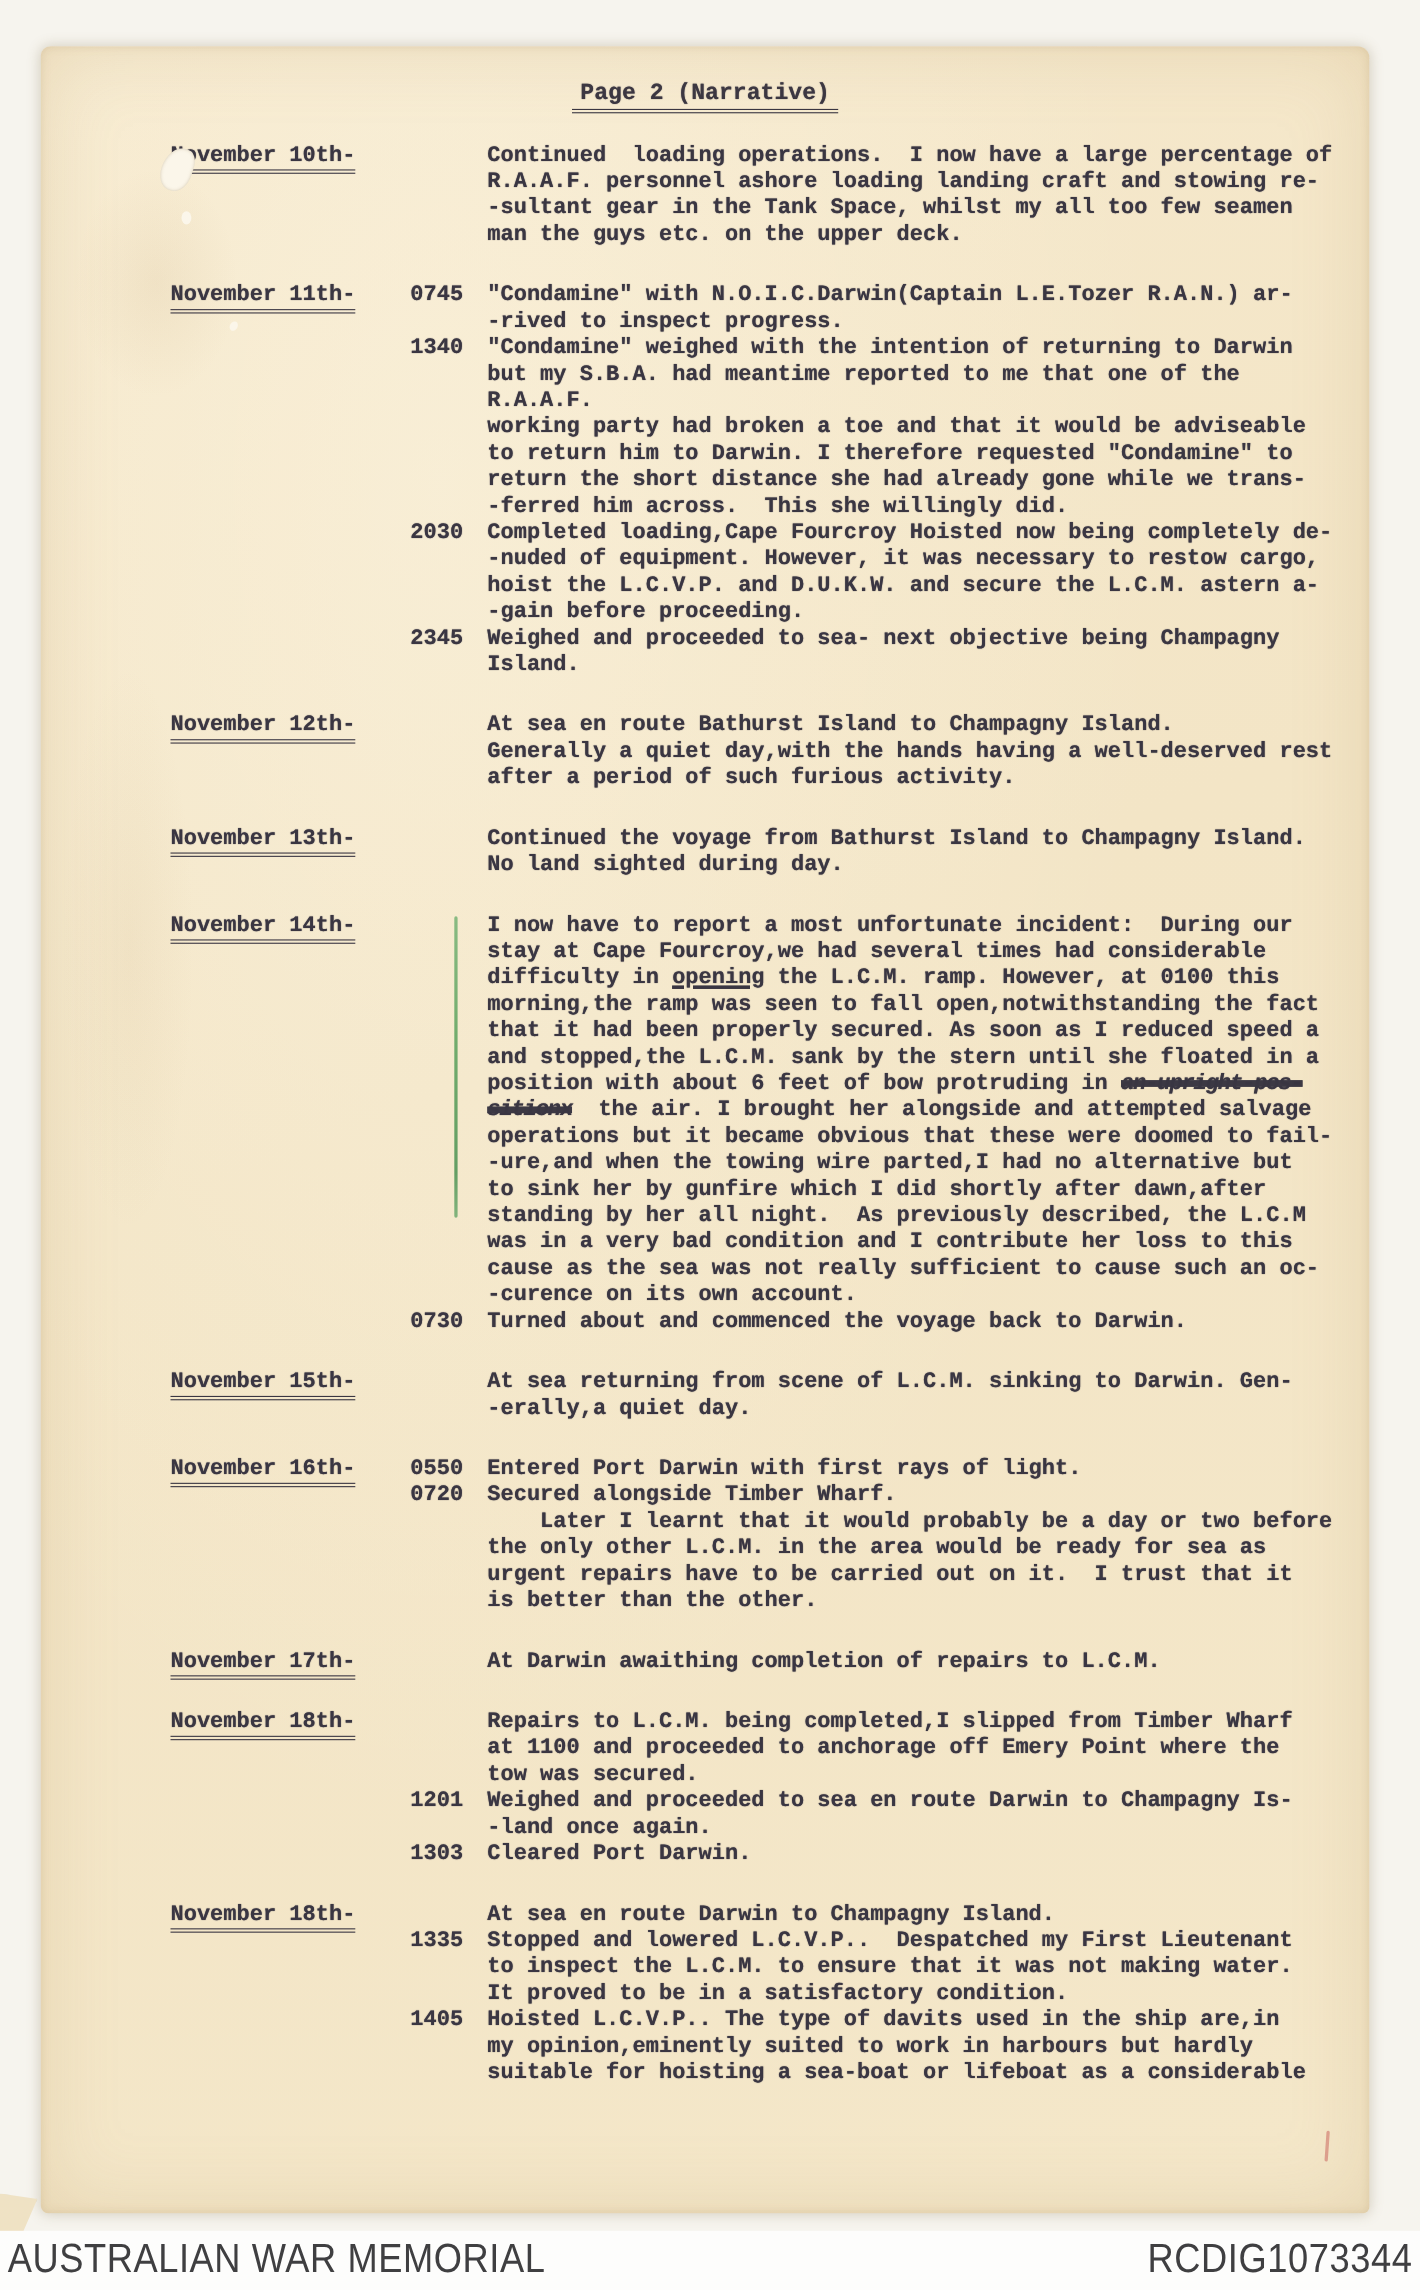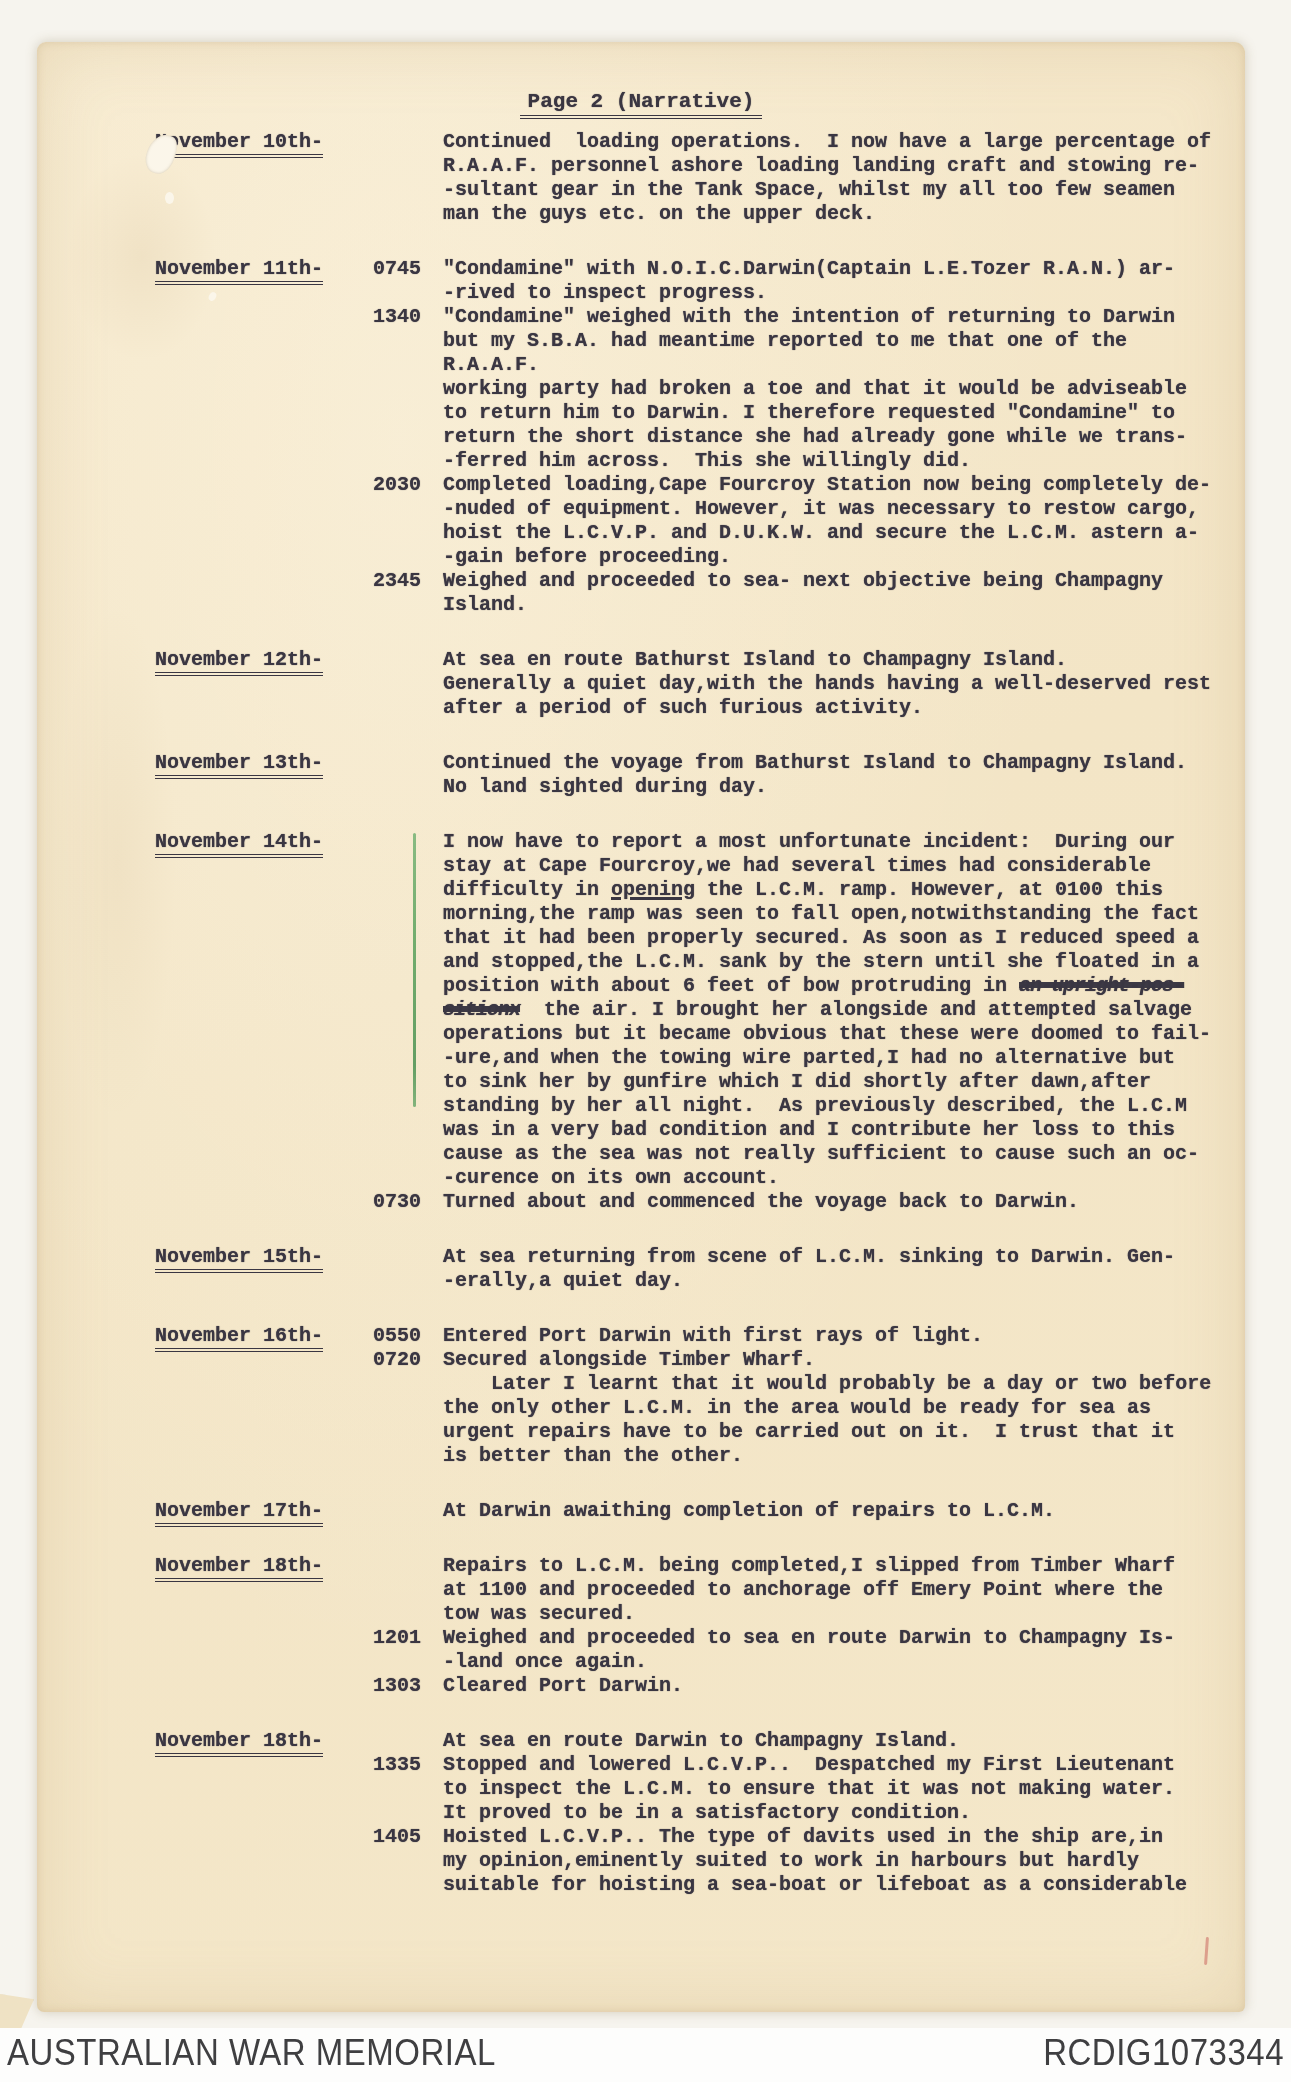--- a/index.html
+++ b/index.html
@@ -29,21 +29,21 @@
   .paper::after{ 
     content:"";position:absolute;inset:0;border-radius:inherit;pointer-events:none;
     box-shadow:inset 0 0 70px rgba(180,148,96,0.22), inset 0 0 9px rgba(170,140,90,0.25);
   }
   .typewriter{
     font-family:"Liberation Mono","DejaVu Sans Mono",monospace;
     font-weight:700;font-size:20px;line-height:24px;color:var(--ink);
     text-shadow:0 0 1px rgba(58,54,66,0.85);
   }
   .page-title{
-    position:absolute;top:48px;left:0;right:0;text-align:center;
+    position:absolute;top:32px;left:0;right:0;text-align:center;
   }
   .page-title .u{
     padding:0 8px 2px 8px;border-bottom:4px double var(--ink);font-size:21px;
   }
   .entries{position:absolute;left:118px;top:88px;width:1076px;}
   .entry{display:flex;margin-bottom:31px;}
   .entry-date{flex:0 0 190px;}
   .entry-date .date-u{border-bottom:4px double var(--ink);padding-bottom:1px;}
   .entry-items{flex:1;min-width:0;margin-left:28px;}
   .item{display:flex;}
@@ -133,21 +133,21 @@
     <div class="item-text typewriter"><span>"Condamine" weighed with the intention of returning to Darwin
 but my S.B.A. had meantime reported to me that one of the R.A.A.F.
 working party had broken a toe and that it would be adviseable
 to return him to Darwin. I therefore requested "Condamine" to
 return the short distance she had already gone while we trans-
 -ferred him across.  This she willingly did.</span></div>
   </div>
 
   <div class="item">
     <div class="item-time typewriter">2030</div>
-    <div class="item-text typewriter"><span>Completed loading,Cape Fourcroy Station now being completely de-
+    <div class="item-text typewriter"><span>Completed loading,Cape Fourcroy Hoisted now being completely de-
 -nuded of equipment. However, it was necessary to restow cargo,
 hoist the L.C.V.P. and D.U.K.W. and secure the L.C.M. astern a-
 -gain before proceeding.</span></div>
   </div>
 
   <div class="item">
     <div class="item-time typewriter">2345</div>
     <div class="item-text typewriter"><span>Weighed and proceeded to sea- next objective being Champagny
 Island.</span></div>
   </div>

